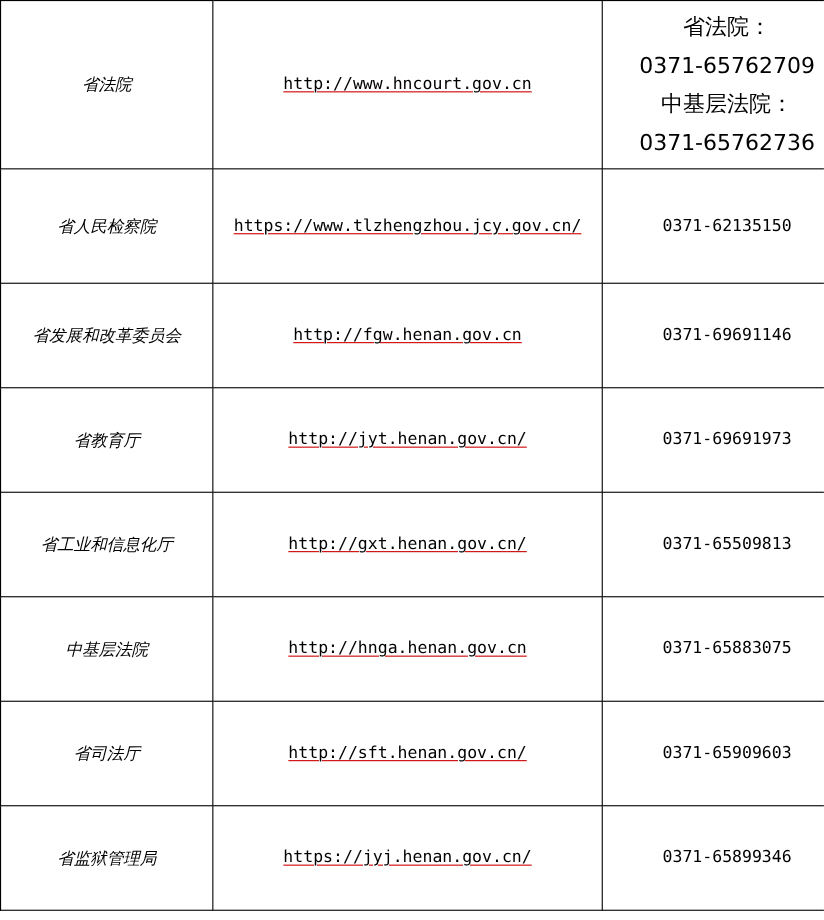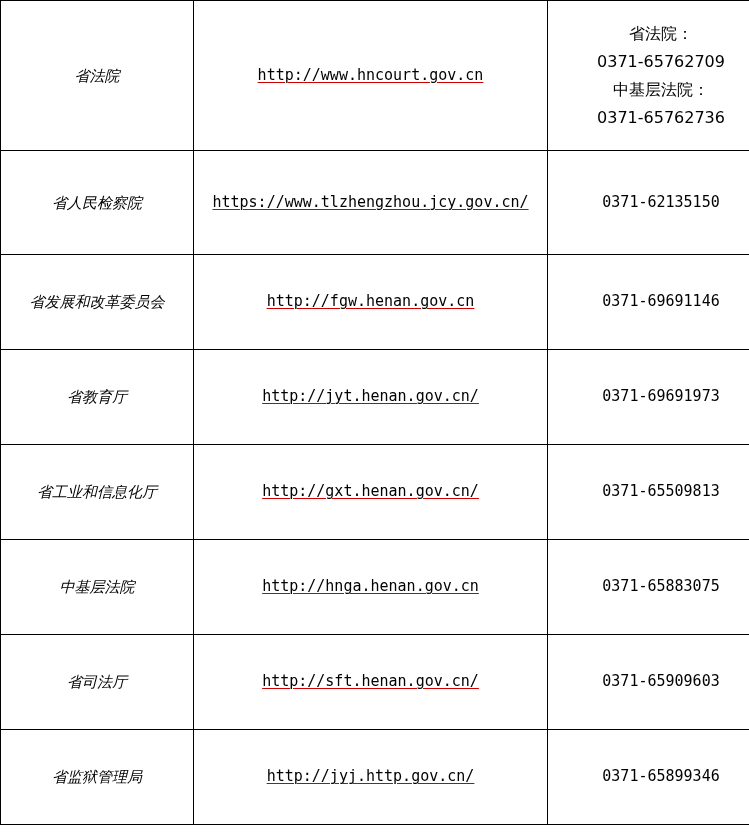--- a/index.html
+++ b/index.html
@@ -50,21 +50,21 @@
     color: #000000;
     text-decoration: underline;
     text-decoration-color: #cc0000;
     text-decoration-thickness: 1px;
     text-underline-offset: 2px;
     display: inline;
     text-align: right;
   }
   .phone-multi {
     font-family: "DejaVu Sans", sans-serif;
-    font-size: 16px;
+    font-size: 20px;
     line-height: 1.75;
     white-space: pre-line;
   }
   .row-h1 { height: 150px; }
   .row-h2 { height: 104px; }
   .row-std { height: 95px; }
 </style>
 </head>
 <body>
 
@@ -111,18 +111,18 @@
     </tr>
 
     <tr class="row-std">
       <td class="col-org">省司法厅</td>
       <td class="col-url"><span class="url-link">http://sft.henan.gov.cn/</span></td>
       <td class="col-phone">0371-65909603</td>
     </tr>
 
     <tr class="row-std">
       <td class="col-org">省监狱管理局</td>
-      <td class="col-url"><span class="url-link">http://jyj.http.gov.cn/</span></td>
+      <td class="col-url"><span class="url-link">https://jyj.henan.gov.cn/</span></td>
       <td class="col-phone">0371-65899346</td>
     </tr>
 
   </tbody>
 </table>
 
 </body></html>

